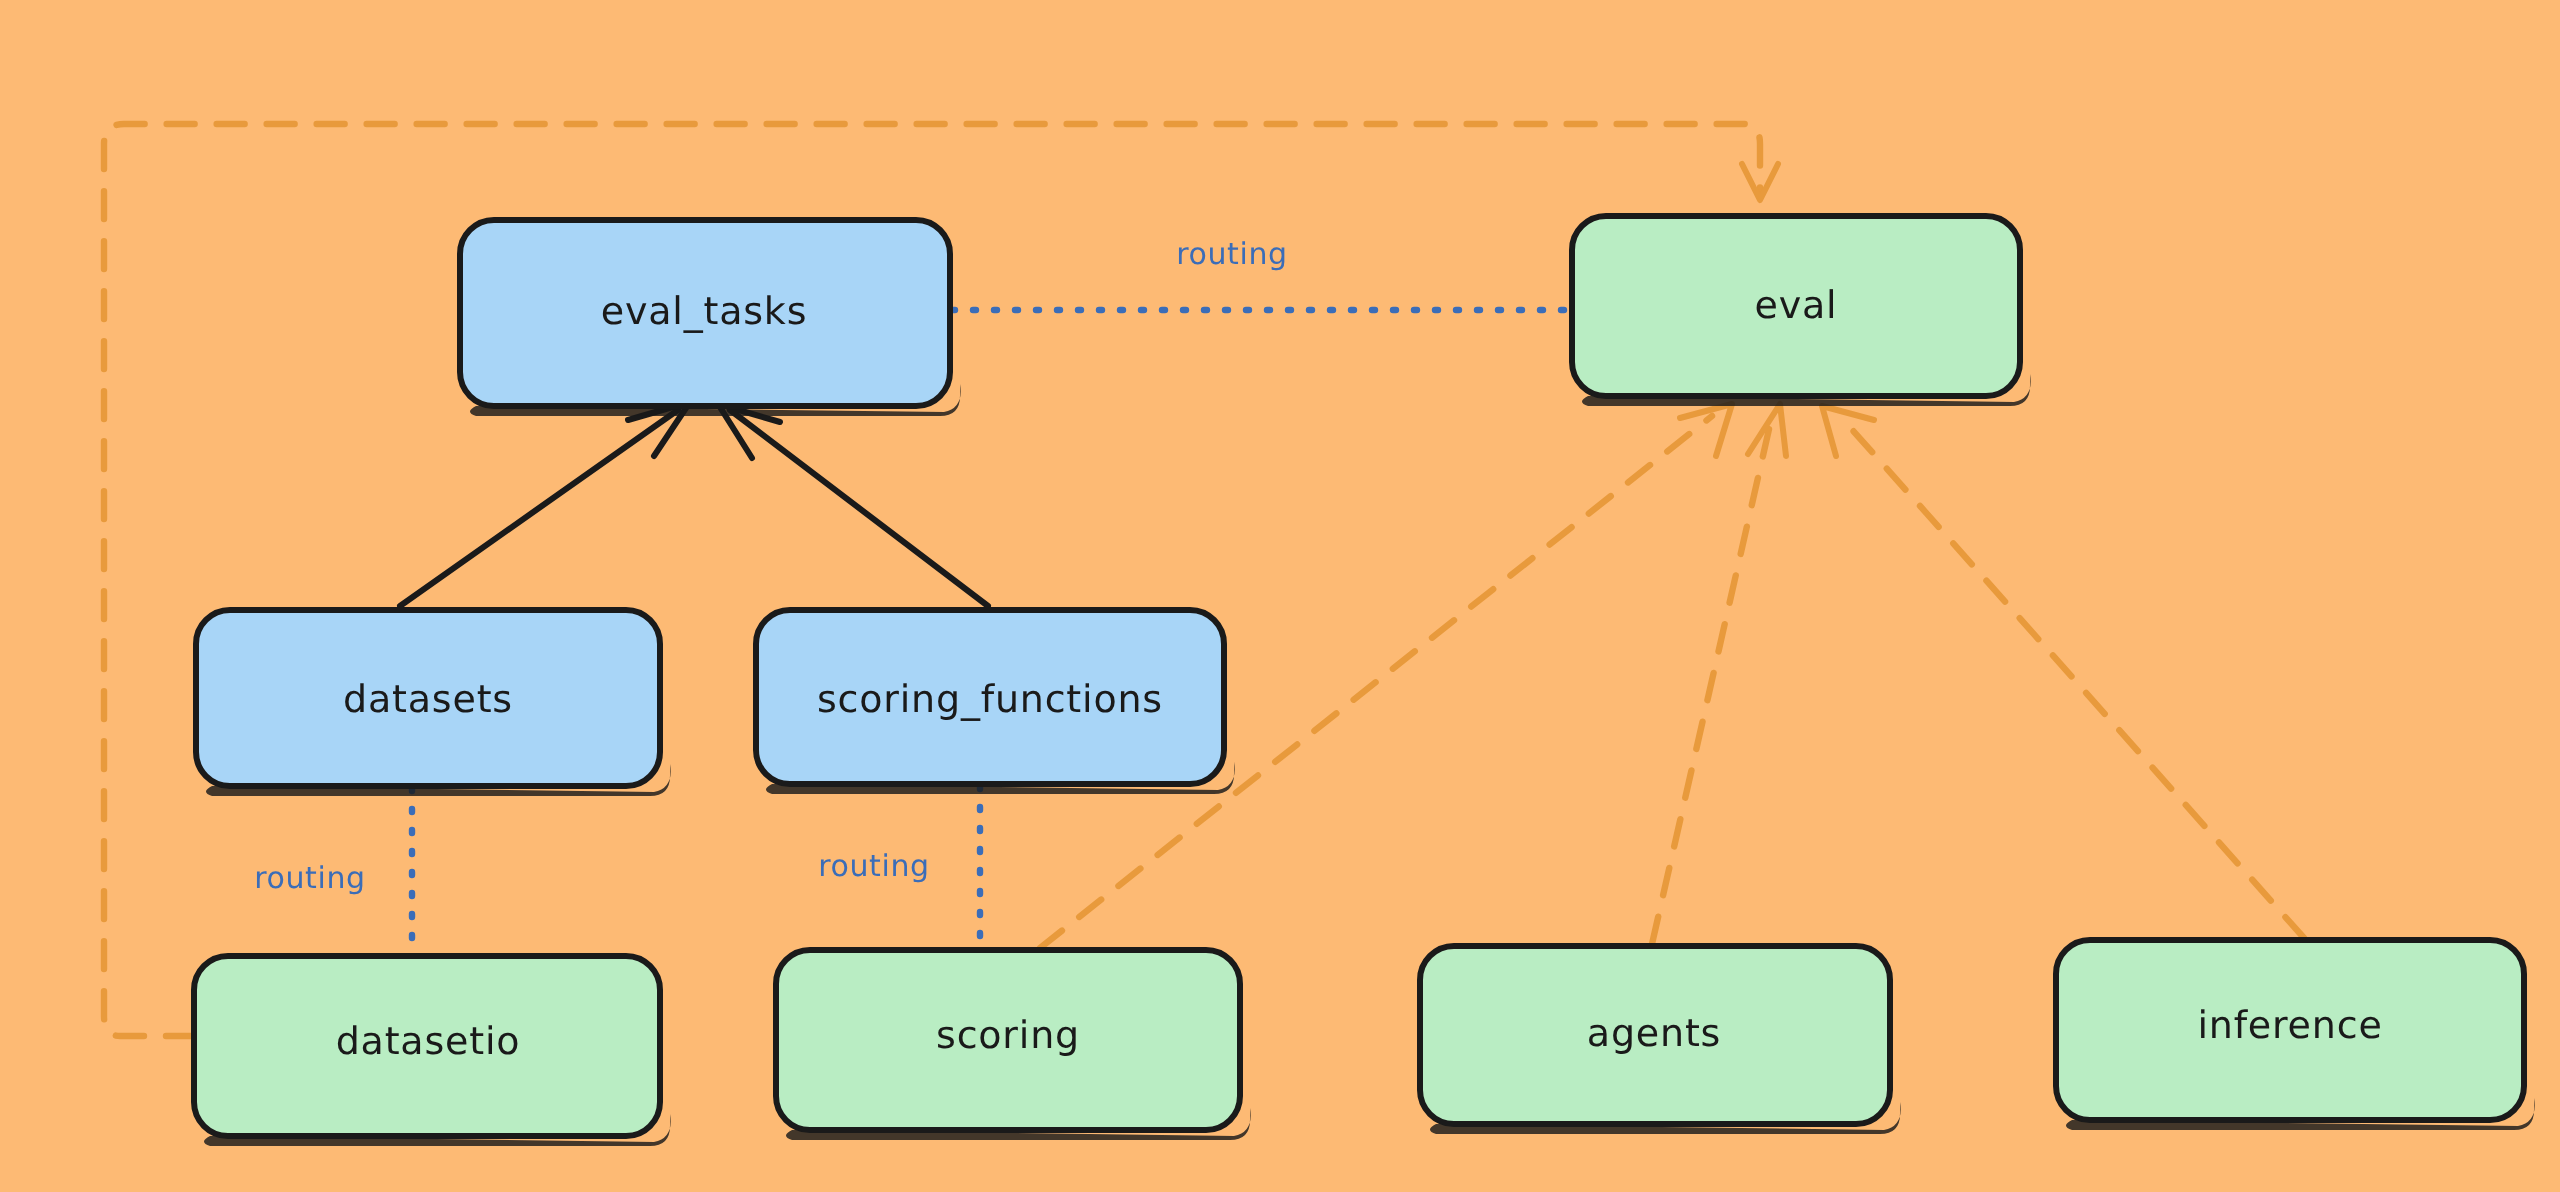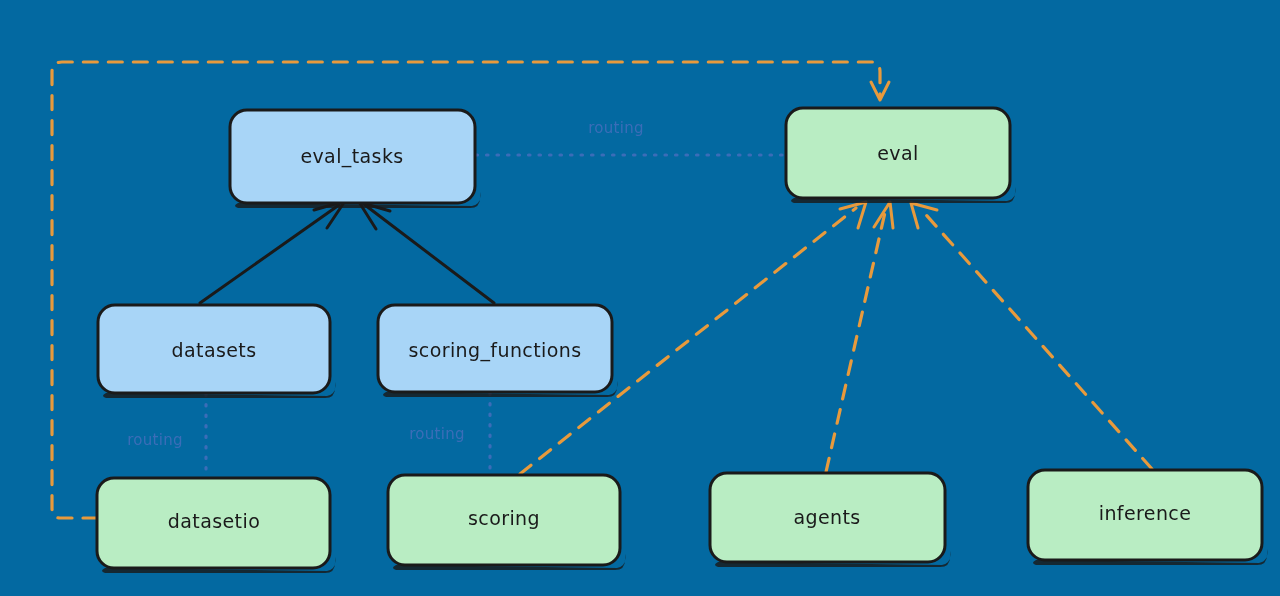--- a/index.html
+++ b/index.html
@@ -7,21 +7,21 @@
   body{
     width:1280px;height:596px;
     font-family:"DejaVu Sans", sans-serif;
     overflow:hidden;
     position:relative;
   }
   #diagram-root{
     position:relative;
     width:1280px;
     height:596px;
-    background:#0369a1;
+    background:#fdba74;
   }
   svg#diagram-canvas{
     position:absolute;
     top:0;left:0;
     width:1280px;height:596px;
     display:block;
   }
   .node-label{
     font-family:"DejaVu Sans", sans-serif;
     font-size:19px;

